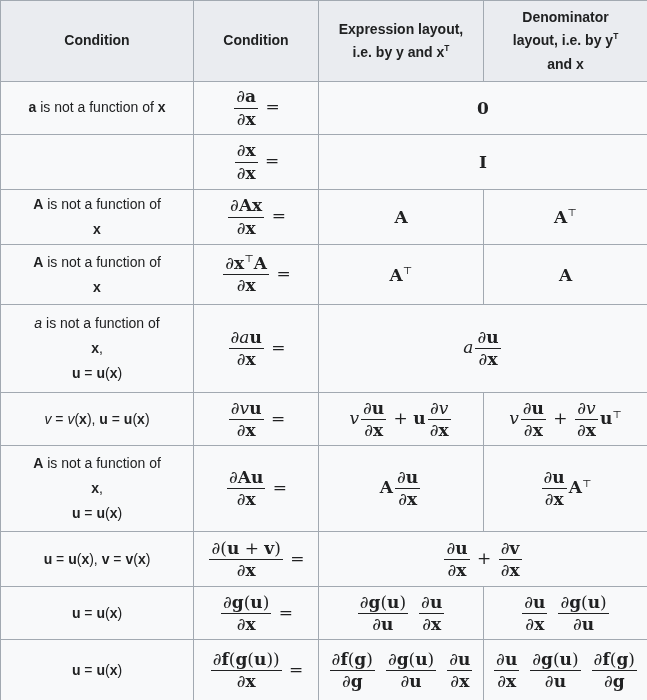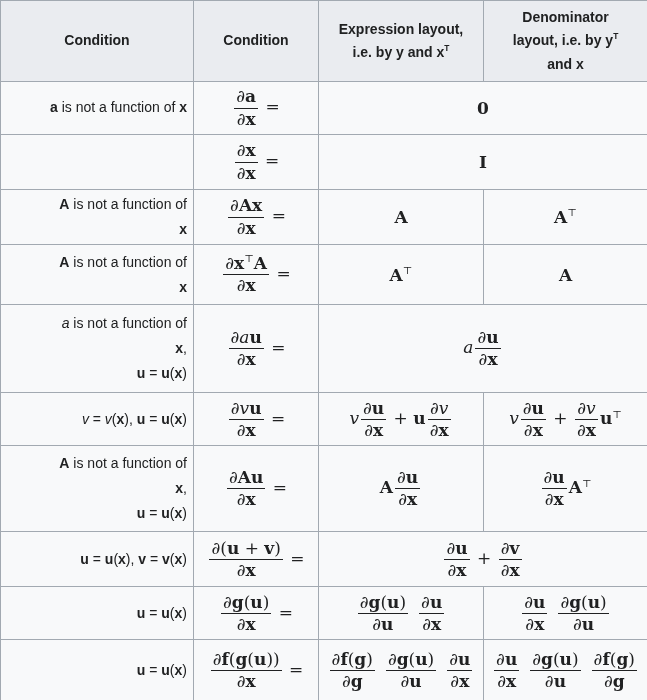--- a/index.html
+++ b/index.html
@@ -32,21 +32,20 @@
     background:var(--header-bg);
     font-family:"Liberation Sans","DejaVu Sans",sans-serif;
     font-weight:700;
     font-size:14px;
     line-height:1.65;
   }
   td.cond{
     font-family:"Liberation Sans","DejaVu Sans",sans-serif;
     font-size:14px;
     line-height:1.8;
-    text-align:right;
   }
   td.math{
     font-family:"DejaVu Serif","Liberation Serif",serif;
     font-size:17px;
     line-height:1.2;
   }
   thead tr{height:81px;}
   tbody tr:nth-child(1){height:53px;}
   tbody tr:nth-child(2){height:55px;}
   tbody tr:nth-child(3){height:54px;}

